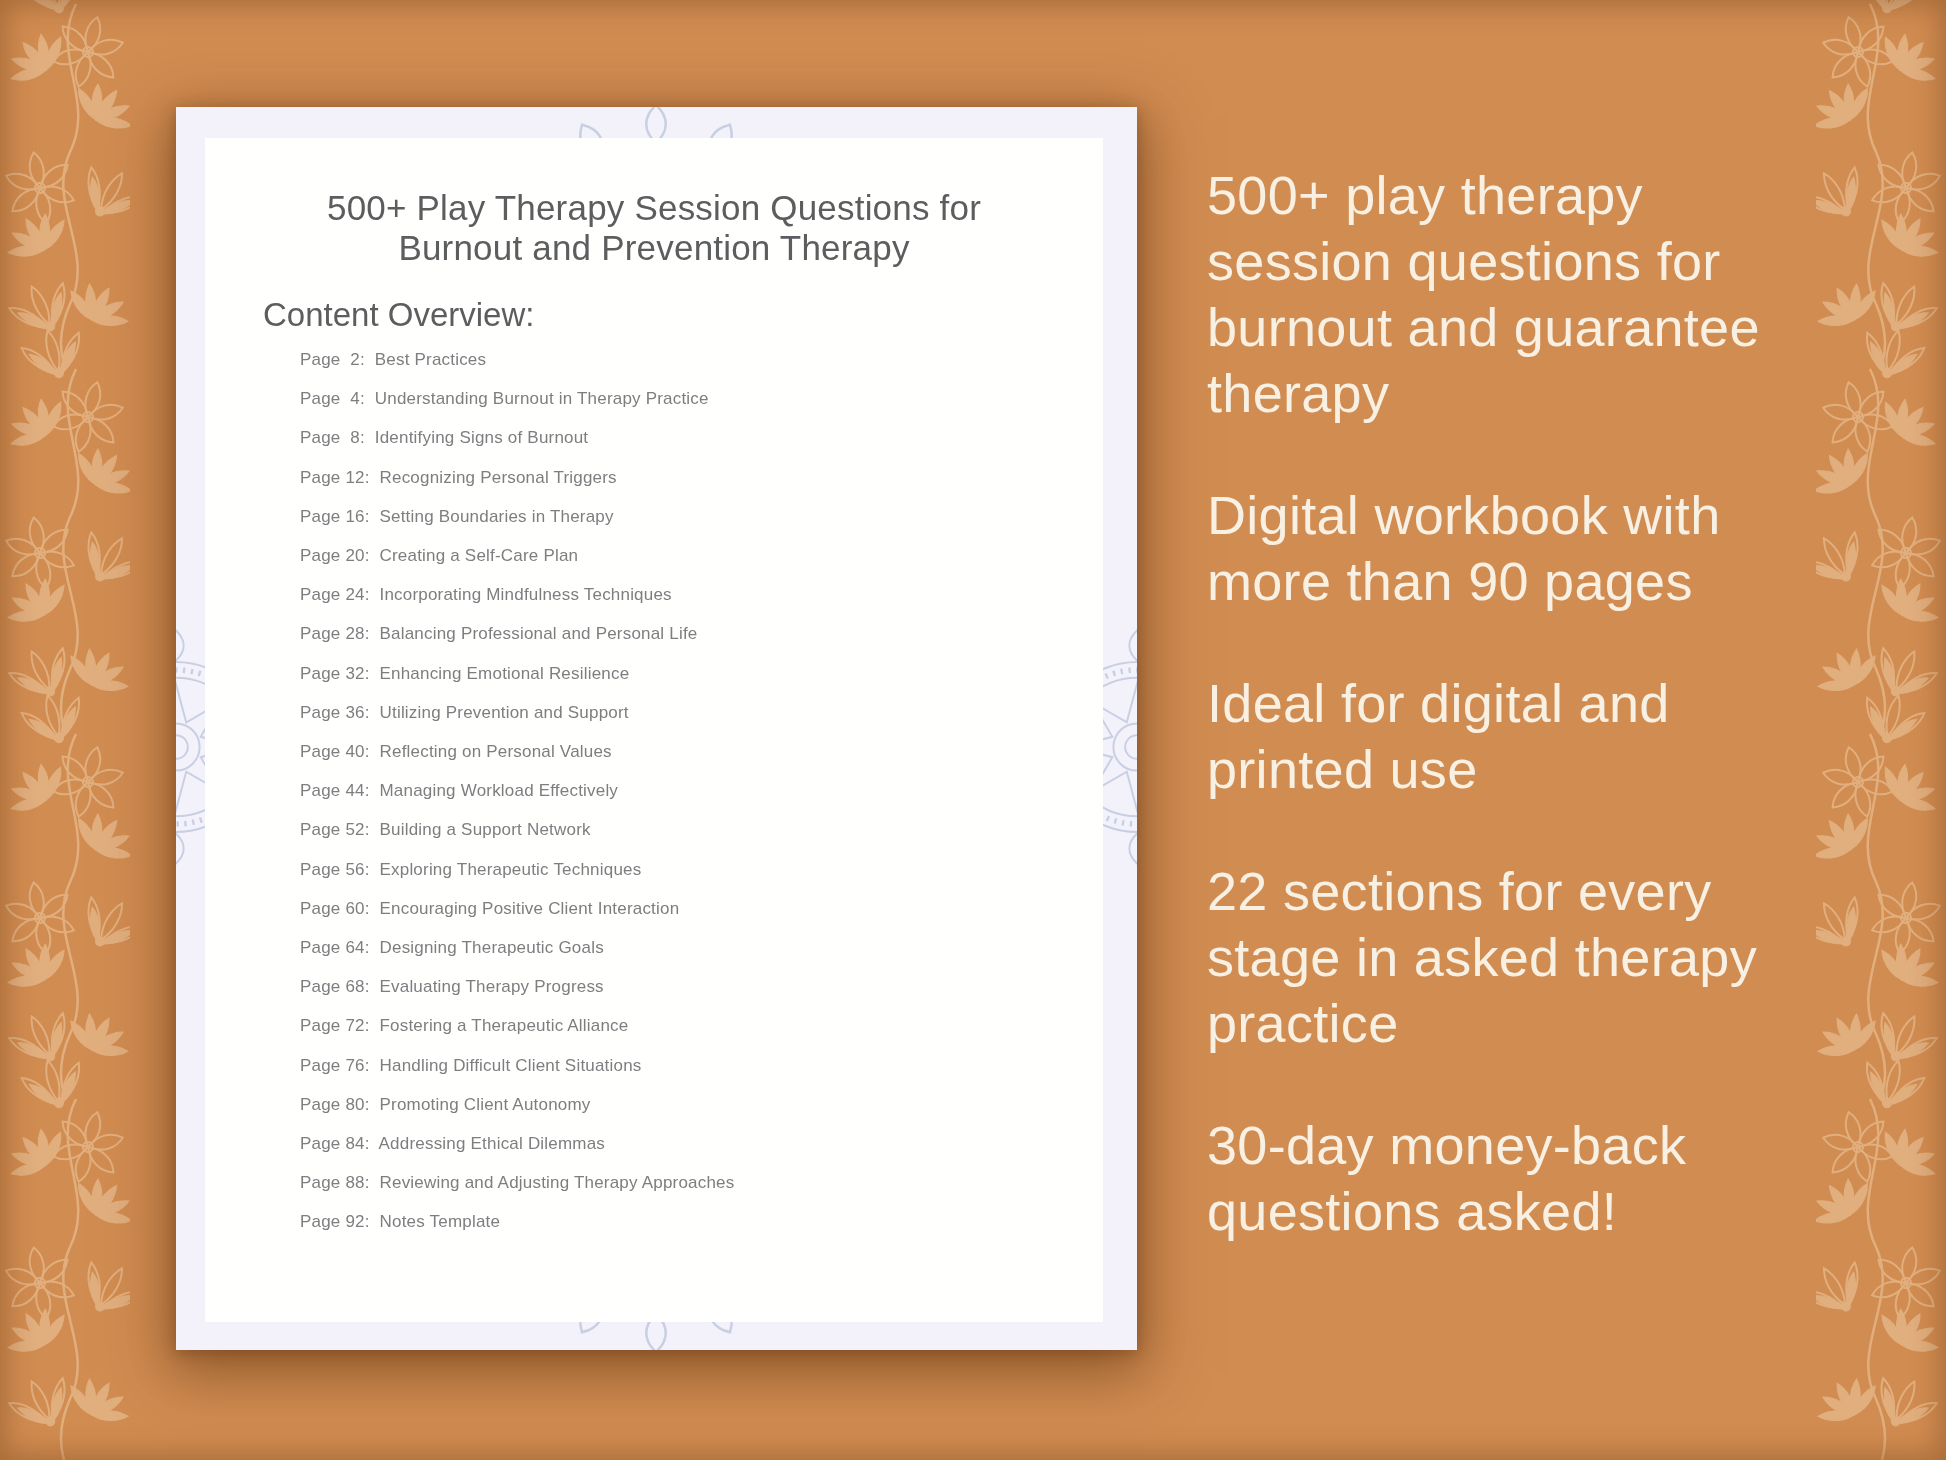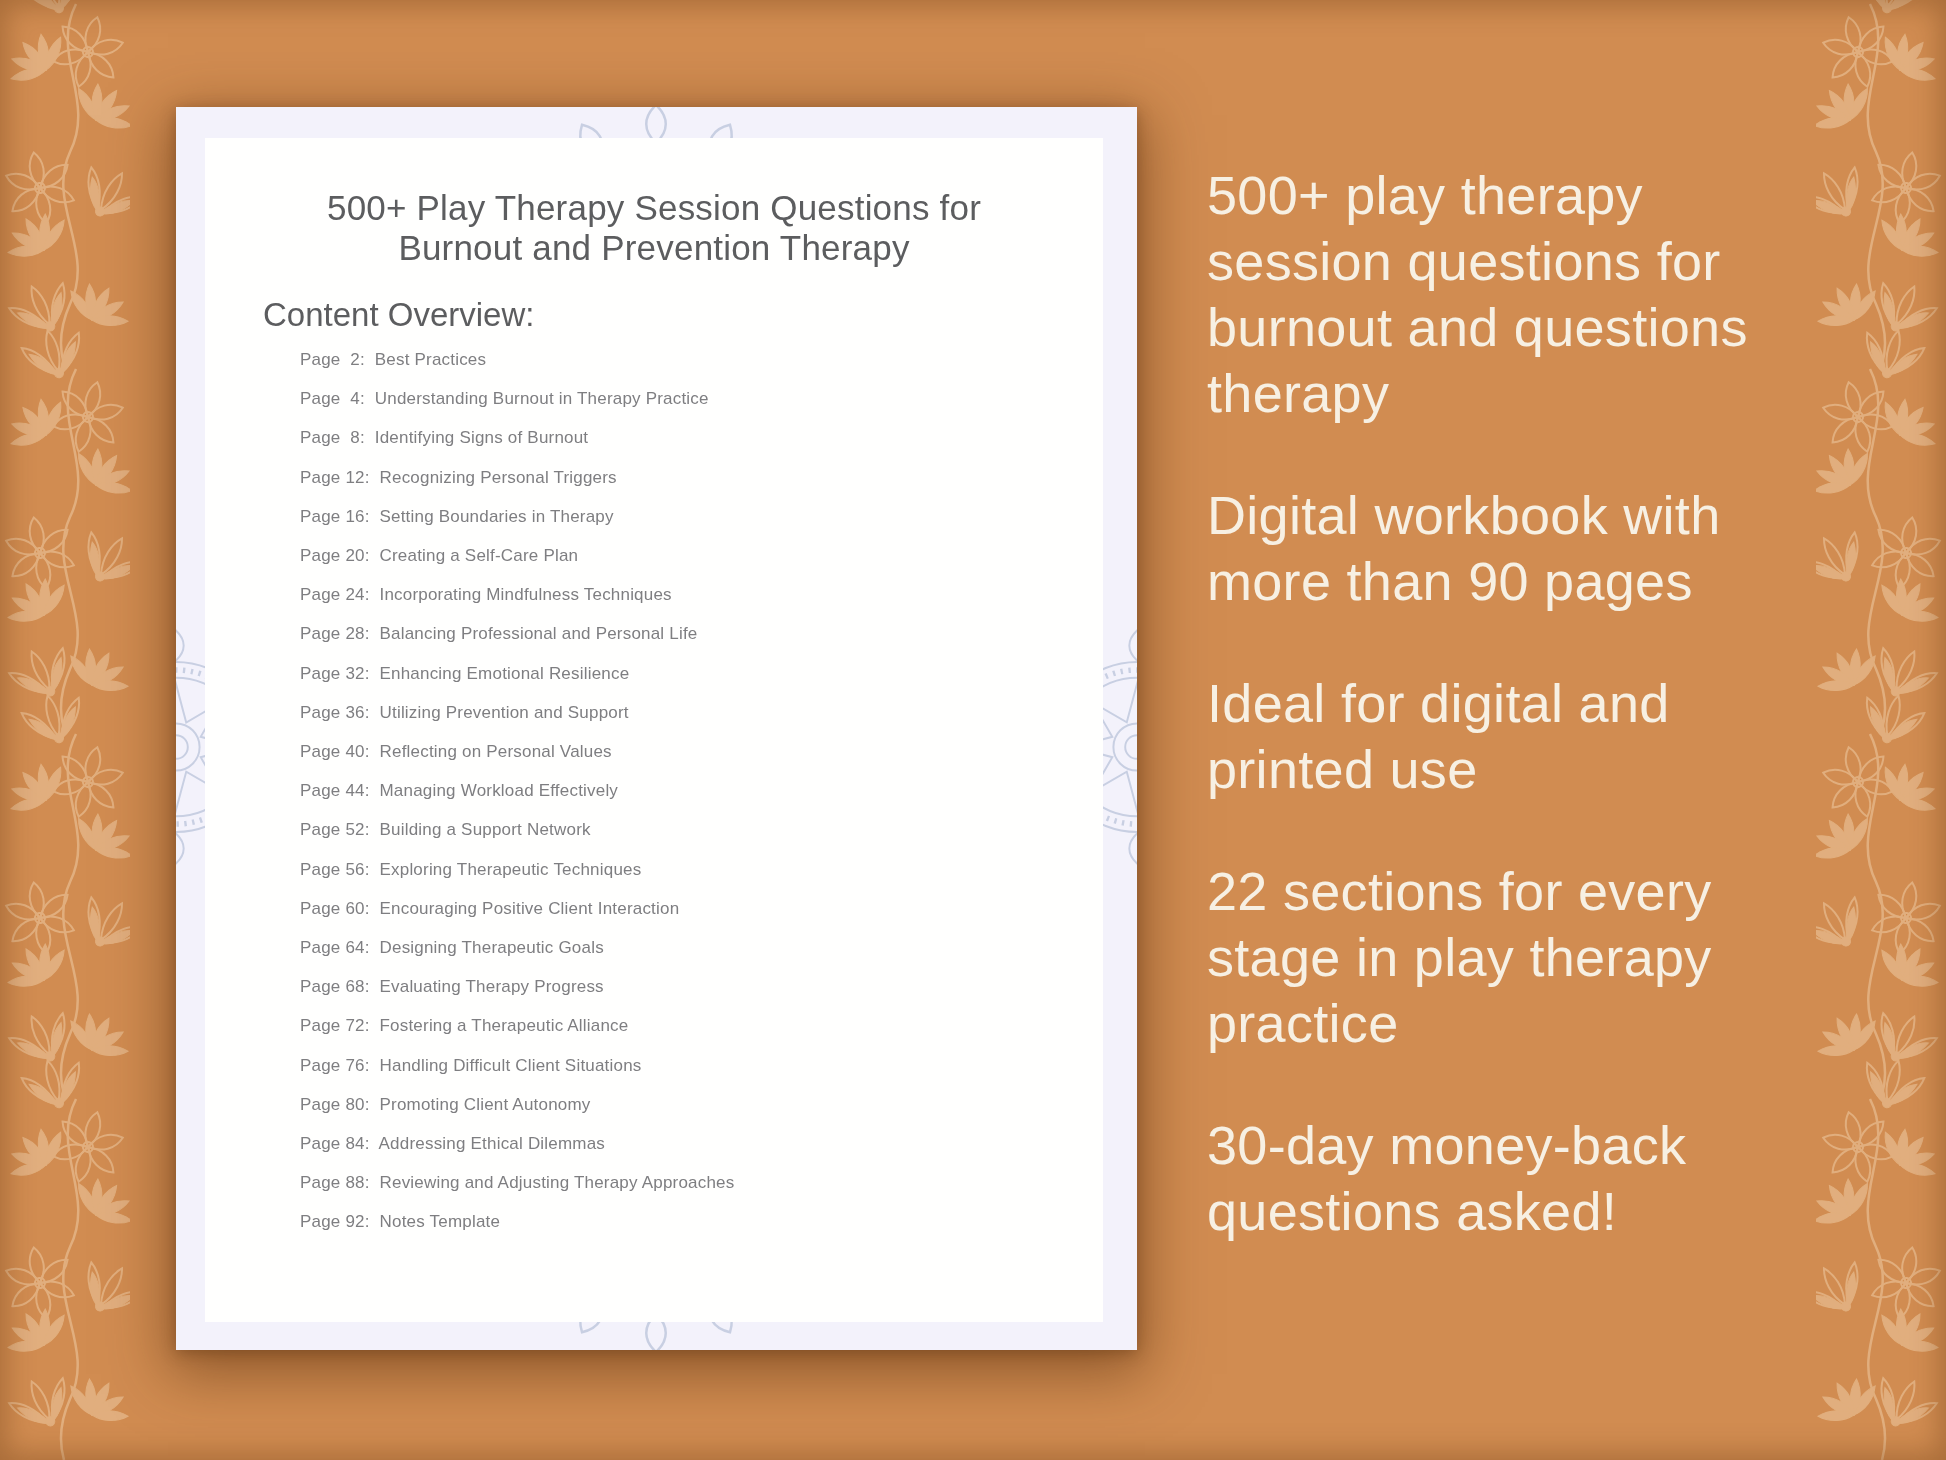--- a/index.html
+++ b/index.html
@@ -184,34 +184,34 @@
           <div class="toc-row">Page 88:  Reviewing and Adjusting Therapy Approaches</div>
           <div class="toc-row">Page 92:  Notes Template</div>
         </div>
     </div>
   </div>
 
   <div class="benefits">
       <div class="benefit">
         <div class="benefit-line">500+ play therapy</div>
         <div class="benefit-line">session questions for</div>
-        <div class="benefit-line">burnout and questions</div>
+        <div class="benefit-line">burnout and guarantee</div>
         <div class="benefit-line">therapy</div>
       </div>
       <div class="benefit">
         <div class="benefit-line">Digital workbook with</div>
         <div class="benefit-line">more than 90 pages</div>
       </div>
       <div class="benefit">
         <div class="benefit-line">Ideal for digital and</div>
         <div class="benefit-line">printed use</div>
       </div>
       <div class="benefit">
         <div class="benefit-line">22 sections for every</div>
-        <div class="benefit-line">stage in play therapy</div>
+        <div class="benefit-line">stage in asked therapy</div>
         <div class="benefit-line">practice</div>
       </div>
       <div class="benefit">
         <div class="benefit-line">30-day money-back</div>
         <div class="benefit-line">questions asked!</div>
       </div>
     </div>
 
 </div>
 

